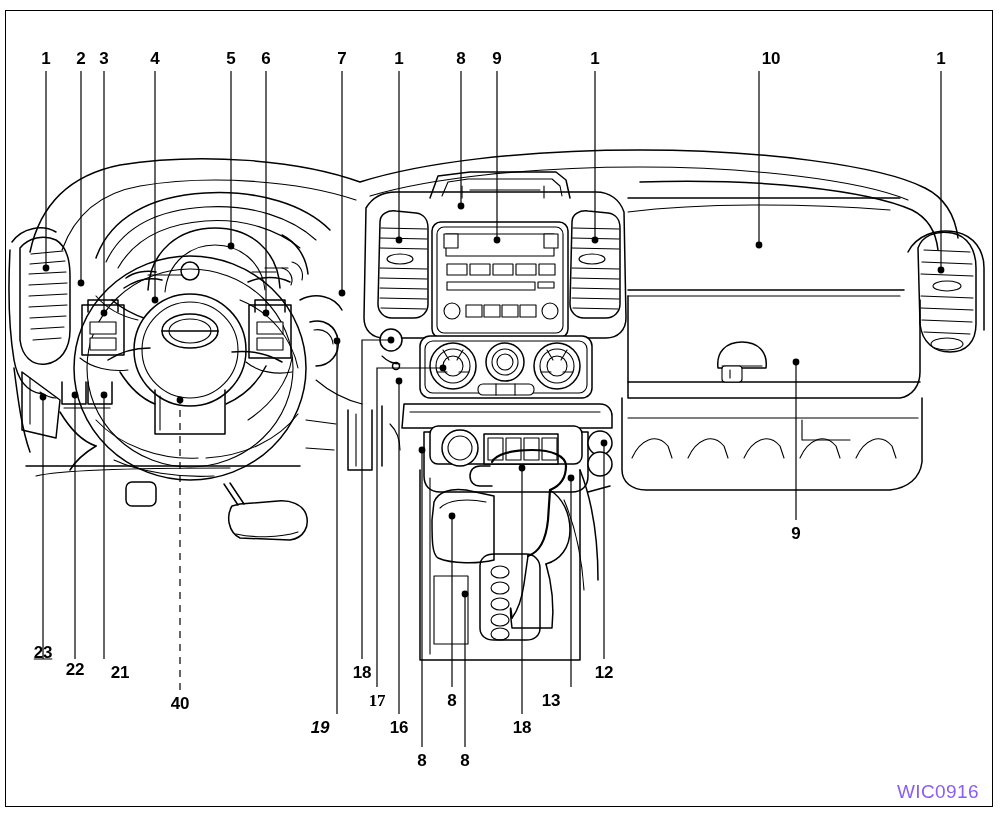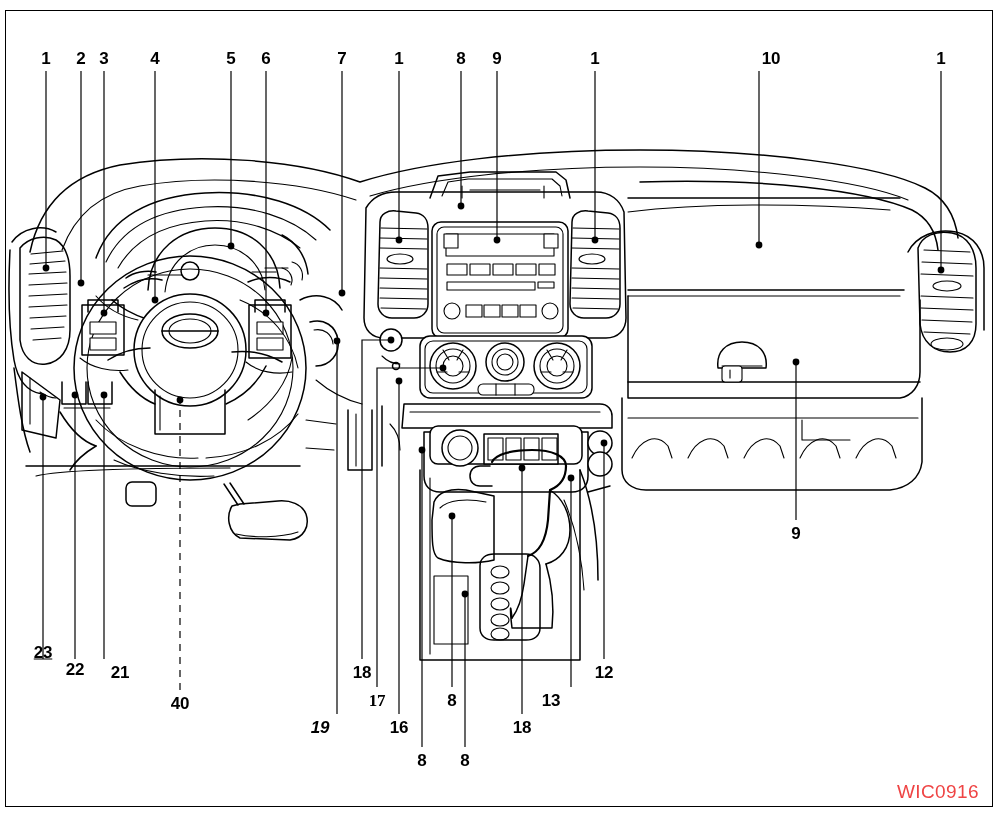--- a/index.html
+++ b/index.html
@@ -39,21 +39,21 @@
     white-space:nowrap;
     transform:translate(-50%,-50%);
     user-select:none;
   }
   #refcode{
     position:absolute;
     right:22px;bottom:14px;
     font-family:"Liberation Sans", sans-serif;
     font-size:19px;
     font-weight:normal;
-    color:#ef4444;
+    color:#8b5cf6;
     letter-spacing:0.4px;
   }
 </style>
 </head>
 <body>
 
 <div id="page">
 
   <div id="frame"></div>
 

